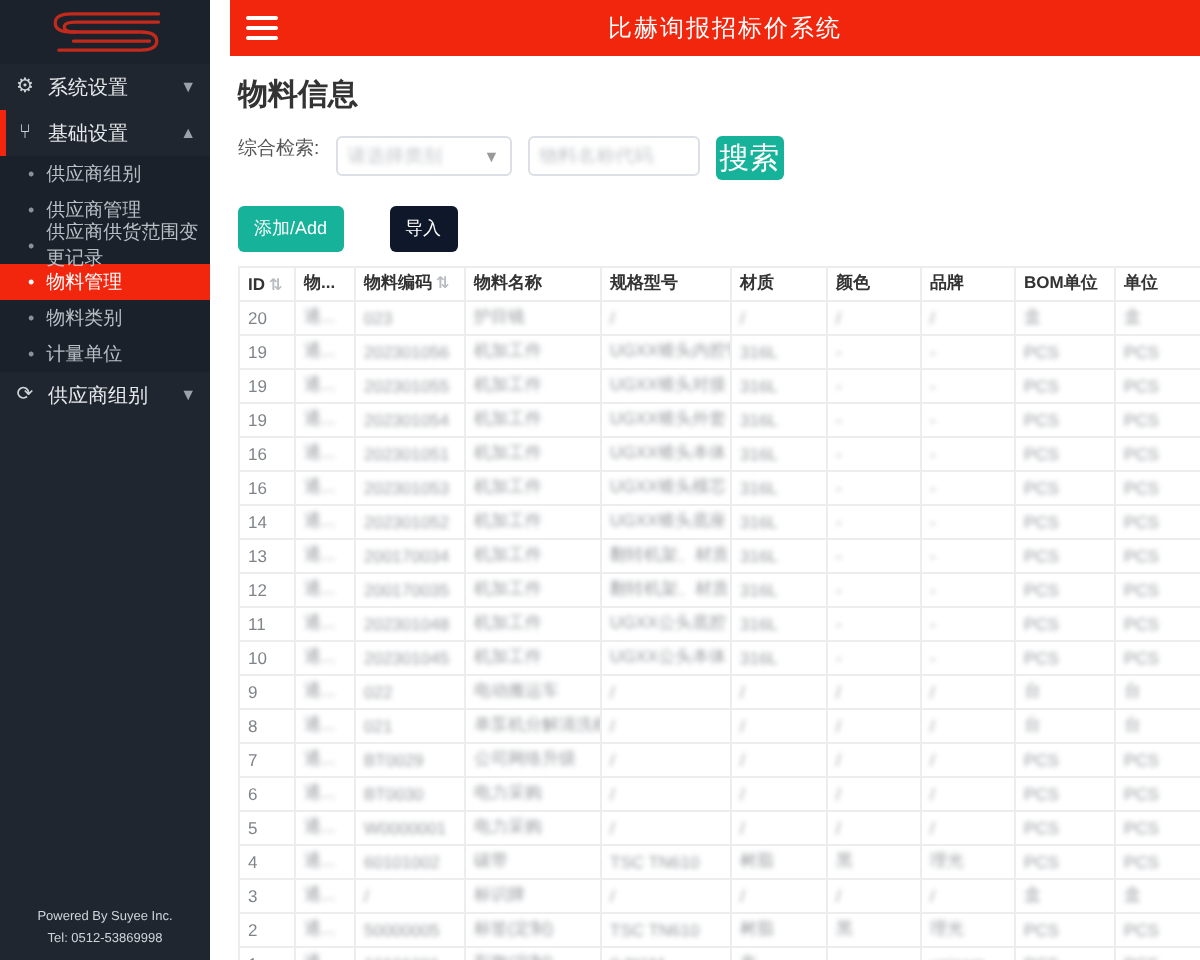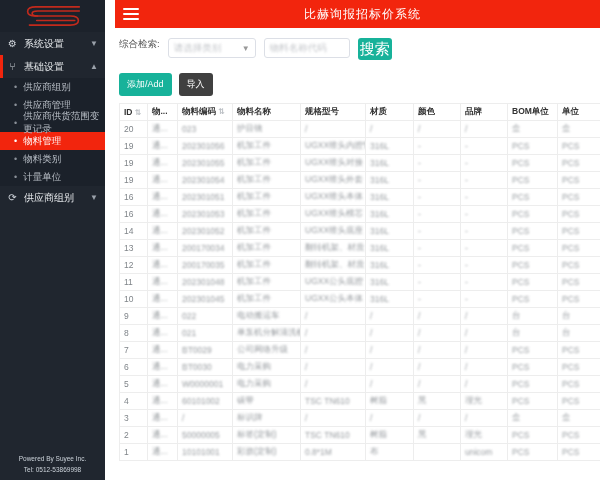--- a/index.html
+++ b/index.html
@@ -44,23 +44,23 @@
     color:#555; margin-bottom:13px; }
   .select-box { width:88px; height:20px; border:1px solid #dcdfe6; border-radius:3px;
     display:flex; align-items:center; justify-content:space-between; padding:0 5px;
     color:#b5b8bd; cursor:pointer; background:#fff; }
   .select-box .caret { color:#999; font-size:8px; }
   .input-box { width:86px; height:20px; border:1px solid #dcdfe6; border-radius:3px;
     display:flex; align-items:center; padding:0 5px; color:#b5b8bd; background:#fff; }
   .btn { border:none; border-radius:3px; color:#fff; font-size:15px;
     cursor:pointer; font-family:inherit; }
   .btn.teal { background:#17b29a; }
-  .btn.orange { background:#404040; }
+  .btn.orange { background:#0f172a; }
   .search-btn { width:34px; height:22px; }
-  .toolbar { display:flex; gap:7px; margin-bottom:7px; }
+  .toolbar { display:flex; gap:23px; margin-bottom:7px; }
   .toolbar .btn { padding:5px 8px; font-size:9px; }
 
   
   table { border-collapse:collapse; table-layout:fixed; width:481px; font-size:8.5px; }
   th, td { border:1px solid #ededed; padding:0 4px; height:17px; overflow:hidden;
     white-space:nowrap; text-align:left; }
   th { color:#333; font-weight:bold; background:#fff; }
   td { color:#808archive0; color:#7f8489; }
   th .sort { color:#b9bdc2; font-size:8px; margin-left:2px; }
   col.c0{width:28px} col.c1{width:30px} col.c2{width:55px} col.c3{width:68px}
@@ -115,20 +115,21 @@
 <div class="topbar">
   <div class="hamburger">
     <span></span>
       <span></span>
       <span></span>
   </div>
   <div class="topbar-title">比赫询报招标价系统</div>
 </div>
 
 <div class="content">
+  <div class="page-title">物料信息</div>
 
   <div class="search-row">
     <span>综合检索:</span>
     <div class="select-box">
       <span class="blur">请选择类别</span>
       <span class="caret">▼</span>
     </div>
     <div class="input-box">
       <span class="blur">物料名称代码</span>
     </div>

